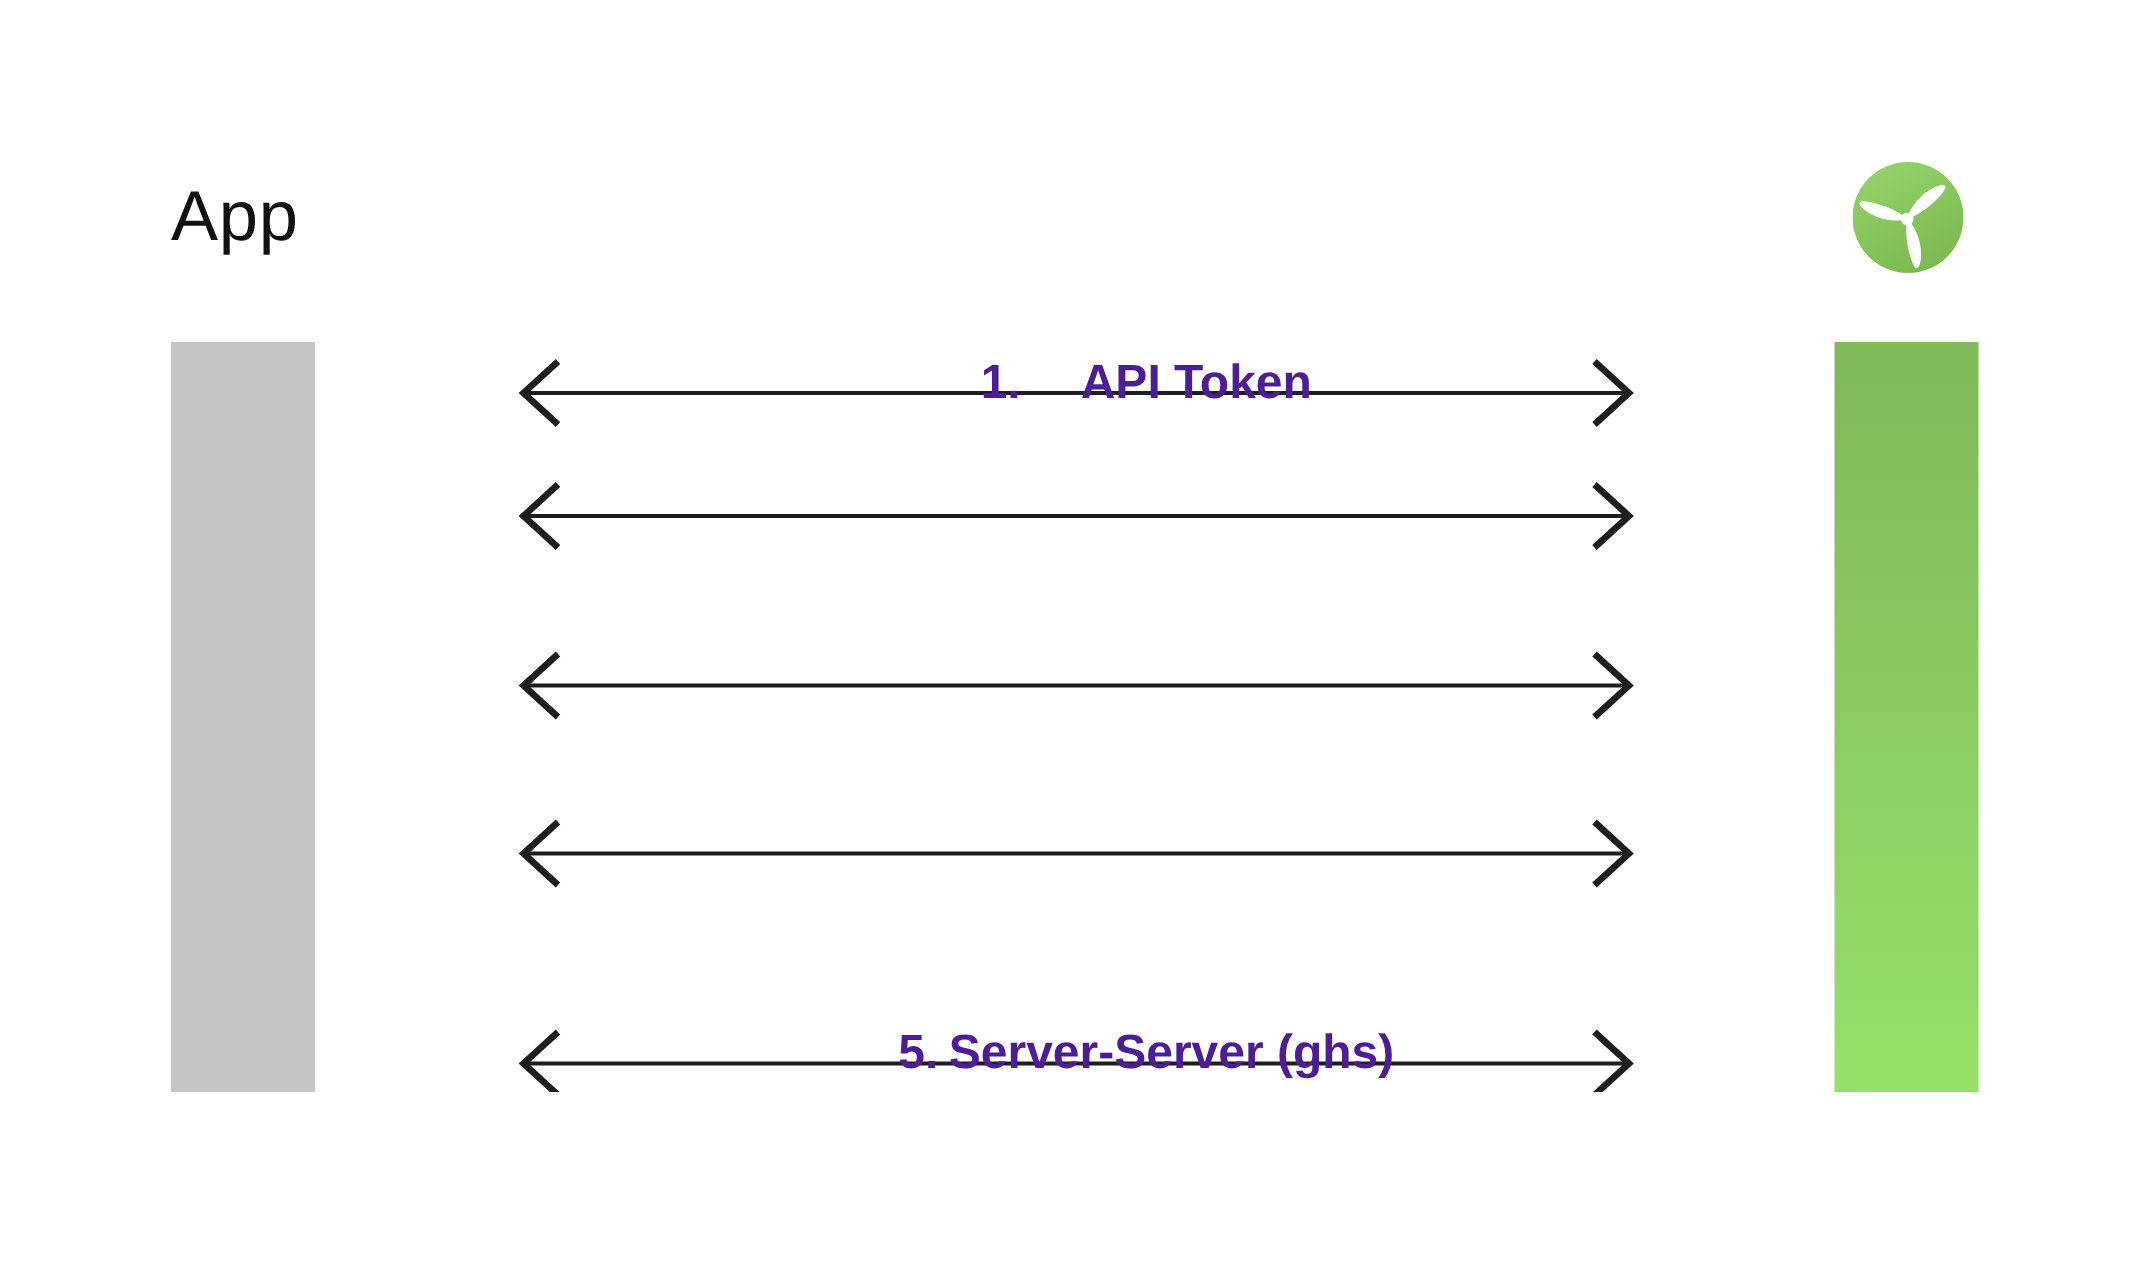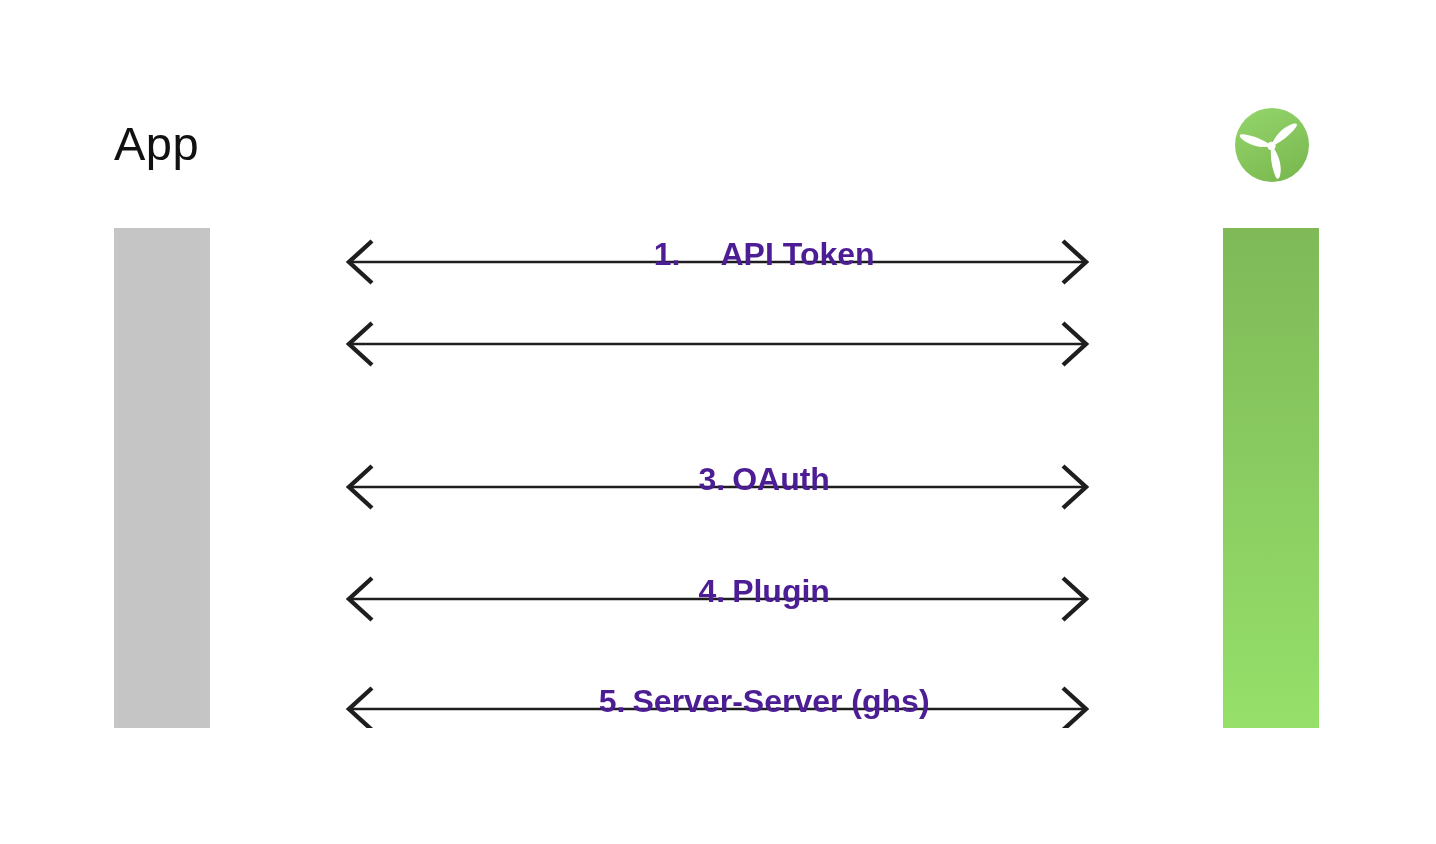--- a/index.html
+++ b/index.html
@@ -112,34 +112,28 @@
 
   <div class="conn" style="top:321px">
     <svg class="arrow-svg" viewBox="0 0 745 46">
       <line x1="4" y1="23" x2="741" y2="23" stroke="#1e1e1e" stroke-width="2.6"></line>
       <path d="M27 2 L4 23 L27 44" fill="none" stroke="#1e1e1e" stroke-width="4.4"></path>
       <path d="M718 2 L741 23 L718 44" fill="none" stroke="#1e1e1e" stroke-width="4.4"></path>
     </svg>
   </div>
 
   <div class="conn" style="top:434px">
-    <div class="conn-label">
-      <span class="num">3.</span><span>OAuth</span>
-    </div>
     <svg class="arrow-svg" viewBox="0 0 745 46">
       <line x1="4" y1="23" x2="741" y2="23" stroke="#1e1e1e" stroke-width="2.6"></line>
       <path d="M27 2 L4 23 L27 44" fill="none" stroke="#1e1e1e" stroke-width="4.4"></path>
       <path d="M718 2 L741 23 L718 44" fill="none" stroke="#1e1e1e" stroke-width="4.4"></path>
     </svg>
   </div>
 
   <div class="conn" style="top:546px">
-    <div class="conn-label">
-      <span class="num">4.</span><span>Plugin</span>
-    </div>
     <svg class="arrow-svg" viewBox="0 0 745 46">
       <line x1="4" y1="23" x2="741" y2="23" stroke="#1e1e1e" stroke-width="2.6"></line>
       <path d="M27 2 L4 23 L27 44" fill="none" stroke="#1e1e1e" stroke-width="4.4"></path>
       <path d="M718 2 L741 23 L718 44" fill="none" stroke="#1e1e1e" stroke-width="4.4"></path>
     </svg>
   </div>
 
   <div class="conn" style="top:656px">
     <div class="conn-label">
       <span class="num">5.</span><span>Server-Server (ghs)</span>

